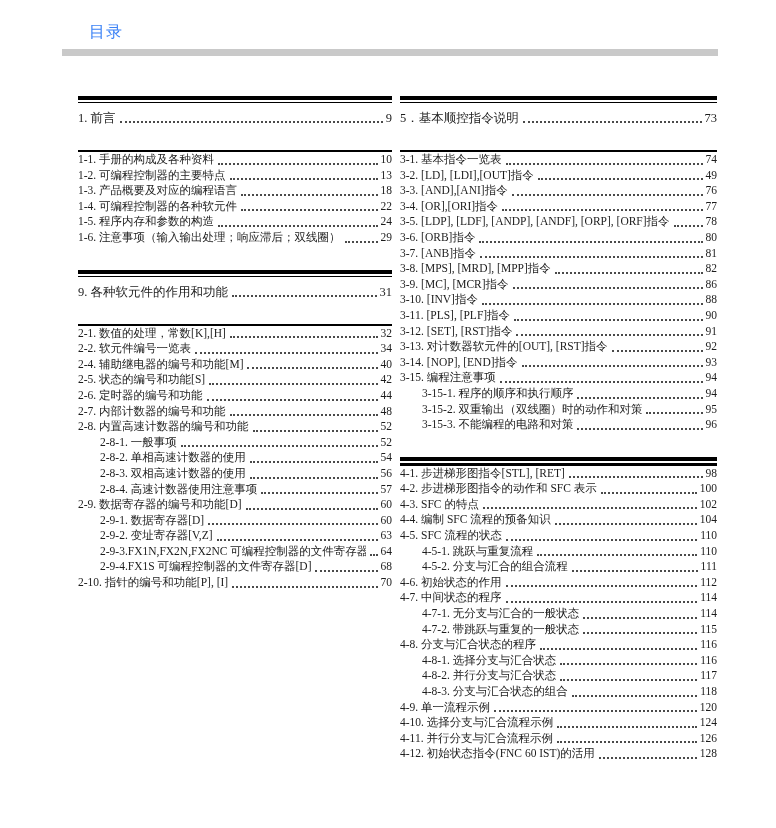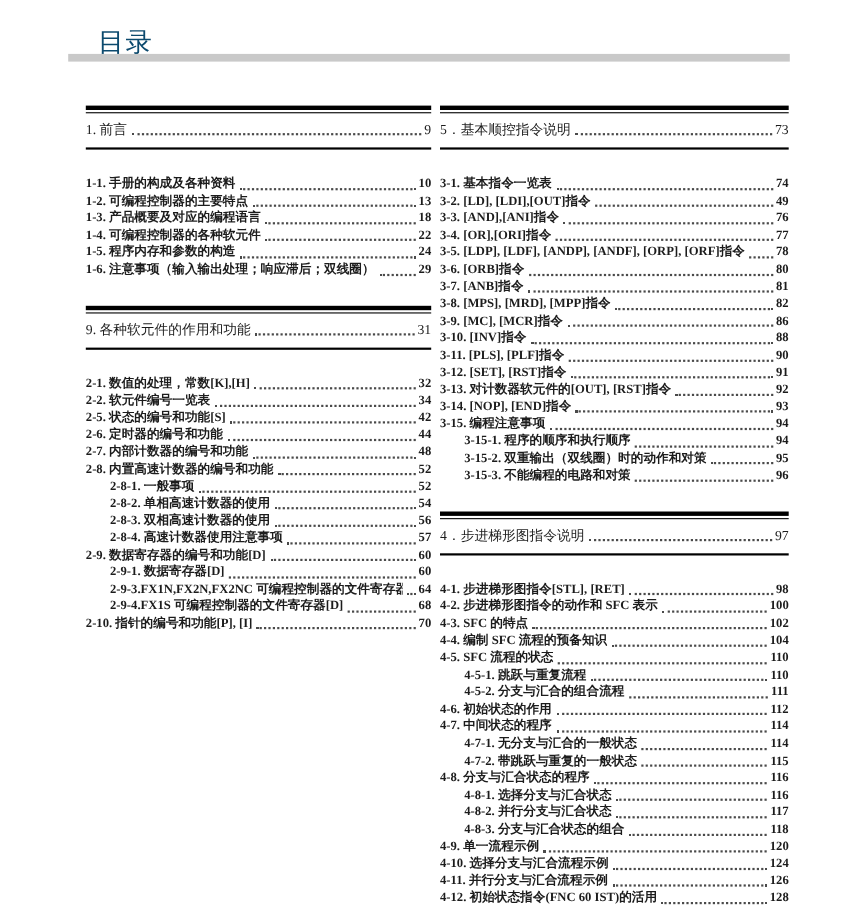--- a/index.html
+++ b/index.html
@@ -12,23 +12,23 @@
     height: 828px;
     position: relative;
     font-family: "Liberation Serif", "DejaVu Serif", serif;
     color: #1c1c1c;
     overflow: hidden;
   }
   .page-title {
     position: absolute;
     left: 89px;
     top: 22px;
-    font-size: 24px;
+    font-size: 16px;
     letter-spacing: 1px;
-    color: #0c4a6e;
+    color: #3b82f6;
   }
   .title-rule {
     position: absolute;
     left: 62px;
     top: 49px;
     width: 656px;
     height: 7px;
     background: #c9c9c9;
   }
   .col {
@@ -40,26 +40,26 @@
 
   .toc-section + .toc-section { margin-top: 24px; }
 
   .bar-thick  { height: 4px; background: #000000; }
   .bar-thin   { height: 1px; background: #000000; margin-top: 2px; }
   .bar-bottom { height: 2px; background: #000000; }
 
   .sec-title-row {
     display: flex;
     align-items: baseline;
-    padding: 8px 0 8px 0;
+    padding: 8px 0 24px 0;
     font-size: 12.5px;
     line-height: 15px;
     justify-content: center;
   }
-  .entries { margin-top: 24px; font-weight: bold; }
+  .entries { margin-top: 0; }
   .entry {
     display: flex;
     align-items: baseline;
     font-size: 11.5px;
     line-height: 15.6px;
     height: 15.6px;
     white-space: nowrap;
   }
   .entry.indent-1 { padding-left: 22px; }
   .entry-label, .sec-label {
@@ -141,20 +141,25 @@
           <span class="entry-label">2-1. 数值的处理，常数[K],[H]</span>
           <span class="leader"></span>
           <span class="pagenum">32</span>
         </div>
         <div class="entry">
           <span class="entry-label">2-2. 软元件编号一览表</span>
           <span class="leader"></span>
           <span class="pagenum">34</span>
         </div>
         <div class="entry">
+          <span class="entry-label">2-4. 辅助继电器的编号和功能[M]</span>
+          <span class="leader"></span>
+          <span class="pagenum">40</span>
+        </div>
+        <div class="entry">
           <span class="entry-label">2-5. 状态的编号和功能[S]</span>
           <span class="leader"></span>
           <span class="pagenum">42</span>
         </div>
         <div class="entry">
           <span class="entry-label">2-6. 定时器的编号和功能</span>
           <span class="leader"></span>
           <span class="pagenum">44</span>
         </div>
         <div class="entry">
@@ -189,20 +194,25 @@
         </div>
         <div class="entry">
           <span class="entry-label">2-9. 数据寄存器的编号和功能[D]</span>
           <span class="leader"></span>
           <span class="pagenum">60</span>
         </div>
         <div class="entry indent-1">
           <span class="entry-label">2-9-1. 数据寄存器[D]</span>
           <span class="leader"></span>
           <span class="pagenum">60</span>
+        </div>
+        <div class="entry indent-1">
+          <span class="entry-label">2-9-2. 变址寄存器[V,Z]</span>
+          <span class="leader"></span>
+          <span class="pagenum">63</span>
         </div>
         <div class="entry indent-1">
           <span class="entry-label">2-9-3.FX1N,FX2N,FX2NC 可编程控制器的文件寄存器[D]</span>
           <span class="leader"></span>
           <span class="pagenum">64</span>
         </div>
         <div class="entry indent-1">
           <span class="entry-label">2-9-4.FX1S 可编程控制器的文件寄存器[D]</span>
           <span class="leader"></span>
           <span class="pagenum">68</span>
@@ -314,25 +324,20 @@
         <div class="entry indent-1">
           <span class="entry-label">3-15-3. 不能编程的电路和对策</span>
           <span class="leader"></span>
           <span class="pagenum">96</span>
         </div>
       </div>
     </section>
     <section class="toc-section">
       <div class="bar-thick"></div>
       <div class="bar-thin"></div>
-      <div class="sec-title-row">
-        <span class="sec-label">4．步进梯形图指令说明</span>
-        <span class="leader"></span>
-        <span class="pagenum">97</span>
-      </div>
       <div class="bar-bottom"></div>
       <div class="entries">
         <div class="entry">
           <span class="entry-label">4-1. 步进梯形图指令[STL], [RET]</span>
           <span class="leader"></span>
           <span class="pagenum">98</span>
         </div>
         <div class="entry">
           <span class="entry-label">4-2. 步进梯形图指令的动作和 SFC 表示</span>
           <span class="leader"></span>

